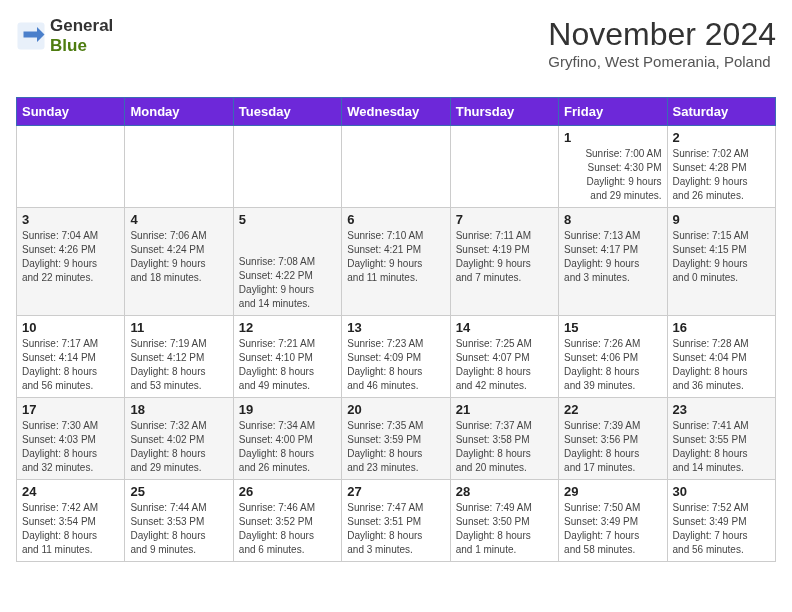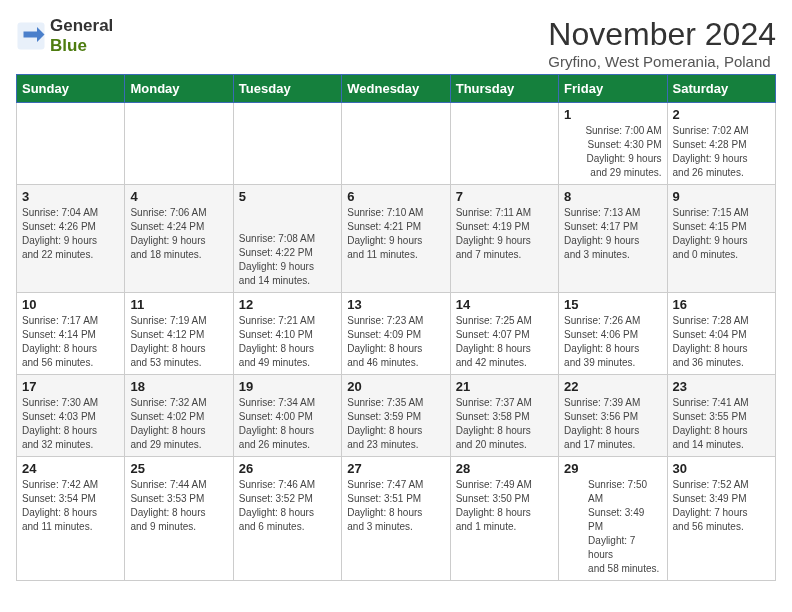--- a/index.html
+++ b/index.html
@@ -7,21 +7,21 @@
       font-family: Arial, sans-serif;
       background: #fff;
       width: 792px;
       min-height: 612px;
       padding: 16px;
     }
     .header {
       display: flex;
       justify-content: space-between;
       align-items: flex-start;
-      margin-bottom: 4px;
+      margin-bottom: 27px;
       gap: 20px;
     }
     .logo {
       display: flex;
       align-items: center;
       gap: 4px;
     }
     .logo-icon {
       width: 30px;
       height: 30px;
@@ -37,21 +37,21 @@
     .location {
       font-size: 15px;
       color: #555;
     }
     table {
       width: 100%;
       border-collapse: collapse;
       table-layout: fixed;
     }
     thead tr th {
-      background: #15803d;
+      background: #6d28d9;
       color: #fff;
       text-align: left;
       padding: 6px 5px;
       font-size: 13px;
       font-weight: bold;
       border: 1px solid #3a6ab5;
     }
     tbody tr td {
       vertical-align: top;
       border: 1px solid #ccc;
@@ -318,21 +318,21 @@
         </td>
         <td>
           <span class="day-num">28</span>
           <div class="day-info" style="white-space: pre-line;">Sunrise: 7:49 AM
 Sunset: 3:50 PM
 Daylight: 8 hours
 and 1 minute.</div>
         </td>
         <td>
           <span class="day-num">29</span>
-          <div class="day-info" style="white-space: pre-line; margin-left: 24px;">Sunrise: 7:50 AM
+          <div class="day-info" style="white-space: pre-line;">Sunrise: 7:50 AM
 Sunset: 3:49 PM
 Daylight: 7 hours
 and 58 minutes.</div>
         </td>
         <td>
           <span class="day-num">30</span>
           <div class="day-info" style="white-space: pre-line;">Sunrise: 7:52 AM
 Sunset: 3:49 PM
 Daylight: 7 hours
 and 56 minutes.</div>

